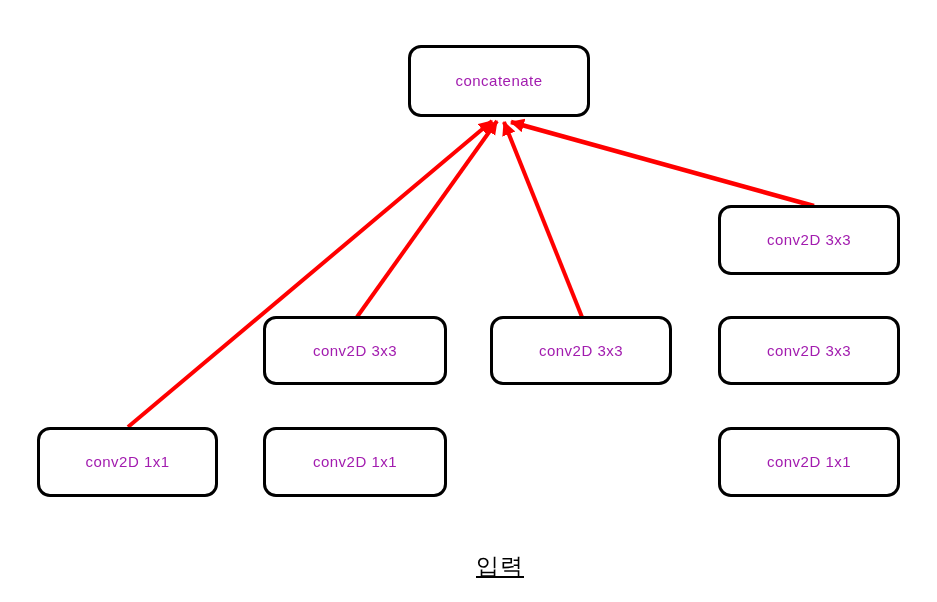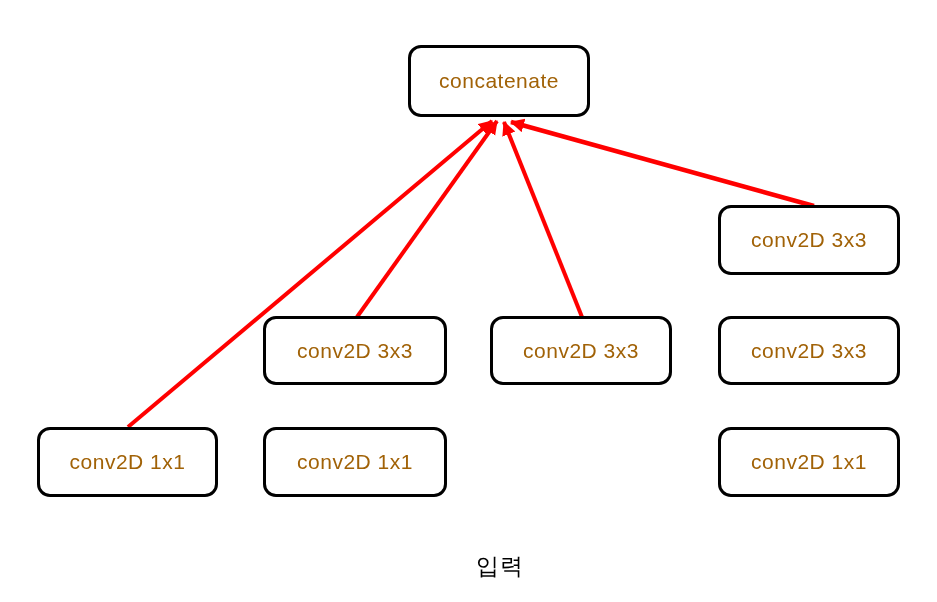--- a/index.html
+++ b/index.html
@@ -16,22 +16,22 @@
     box-sizing: border-box;
     background: #ffffff;
     border: 3.5px solid #000000;
     border-radius: 13px;
     display: flex;
     align-items: center;
     justify-content: center;
     z-index: 2;
   }
   .node .label {
-    font-size: 21px;
-    color: #a16207;
+    font-size: 15px;
+    color: #a21caf;
     text-align: left;
     white-space: pre-line;
     line-height: 1.2;
     letter-spacing: 0.5px;
   }
   
   .n-concat { left: 408px; top: 45px;  width: 182px; height: 72px; }
   .n-c4r2   { left: 718px; top: 205px; width: 182px; height: 70px; }
   .n-c2r3   { left: 263px; top: 316px; width: 184px; height: 69px; }
   .n-c3r3   { left: 490px; top: 316px; width: 182px; height: 69px; }
@@ -52,20 +52,21 @@
   .input-label {
     position: absolute;
     left: 420px;
     top: 551px;
     width: 160px;
     text-align: center;
     font-size: 23px;
     color: #000000;
     letter-spacing: 1px;
     z-index: 2;
+    text-decoration: underline;
   }
 </style>
 </head>
 <body>
 
 <div class="canvas">
 
   <svg class="arrows" viewBox="0 0 937 602" xmlns="http://www.w3.org/2000/svg">
     <defs>
       <marker id="ah" markerUnits="userSpaceOnUse" markerWidth="18" markerHeight="16" refX="13" refY="7" orient="auto">

